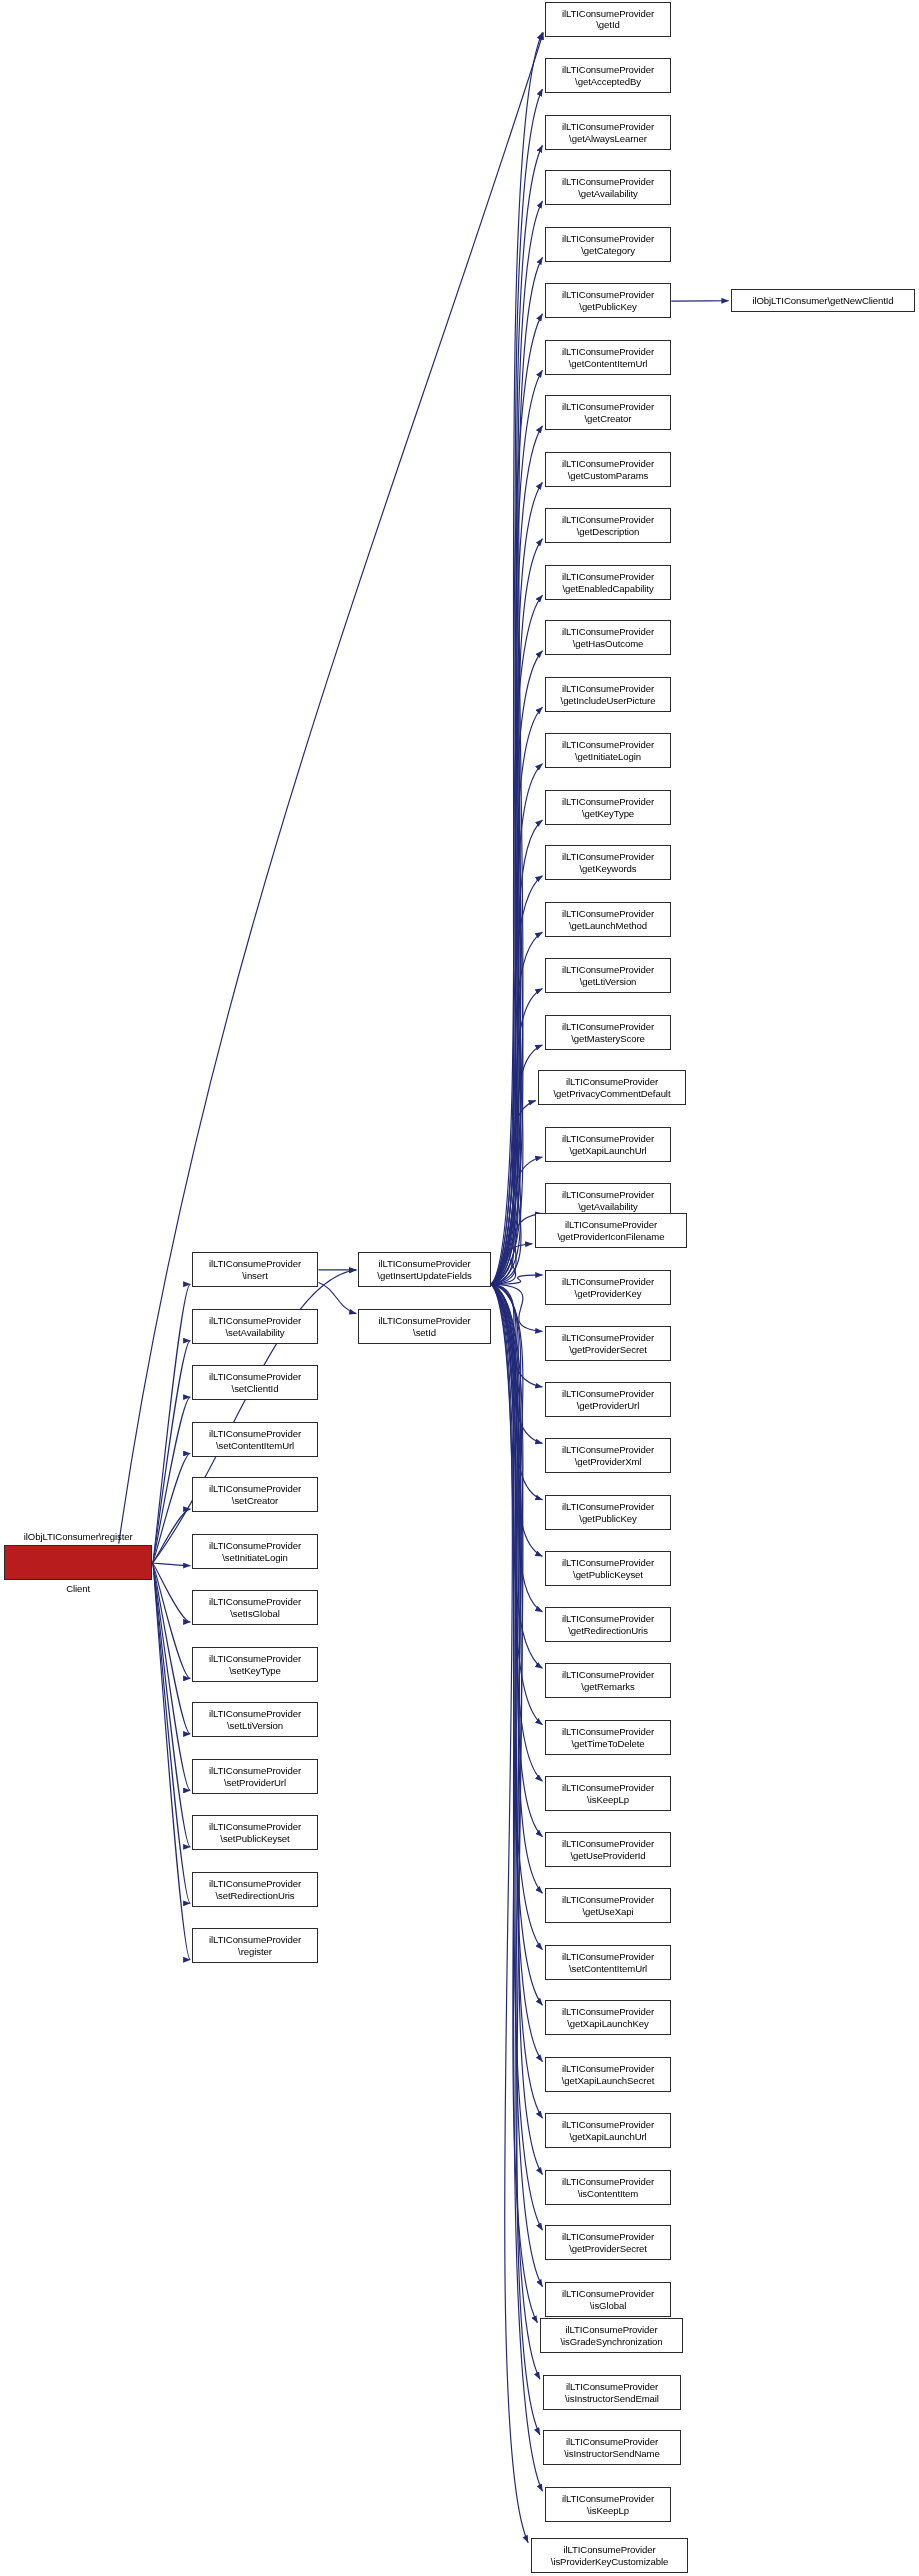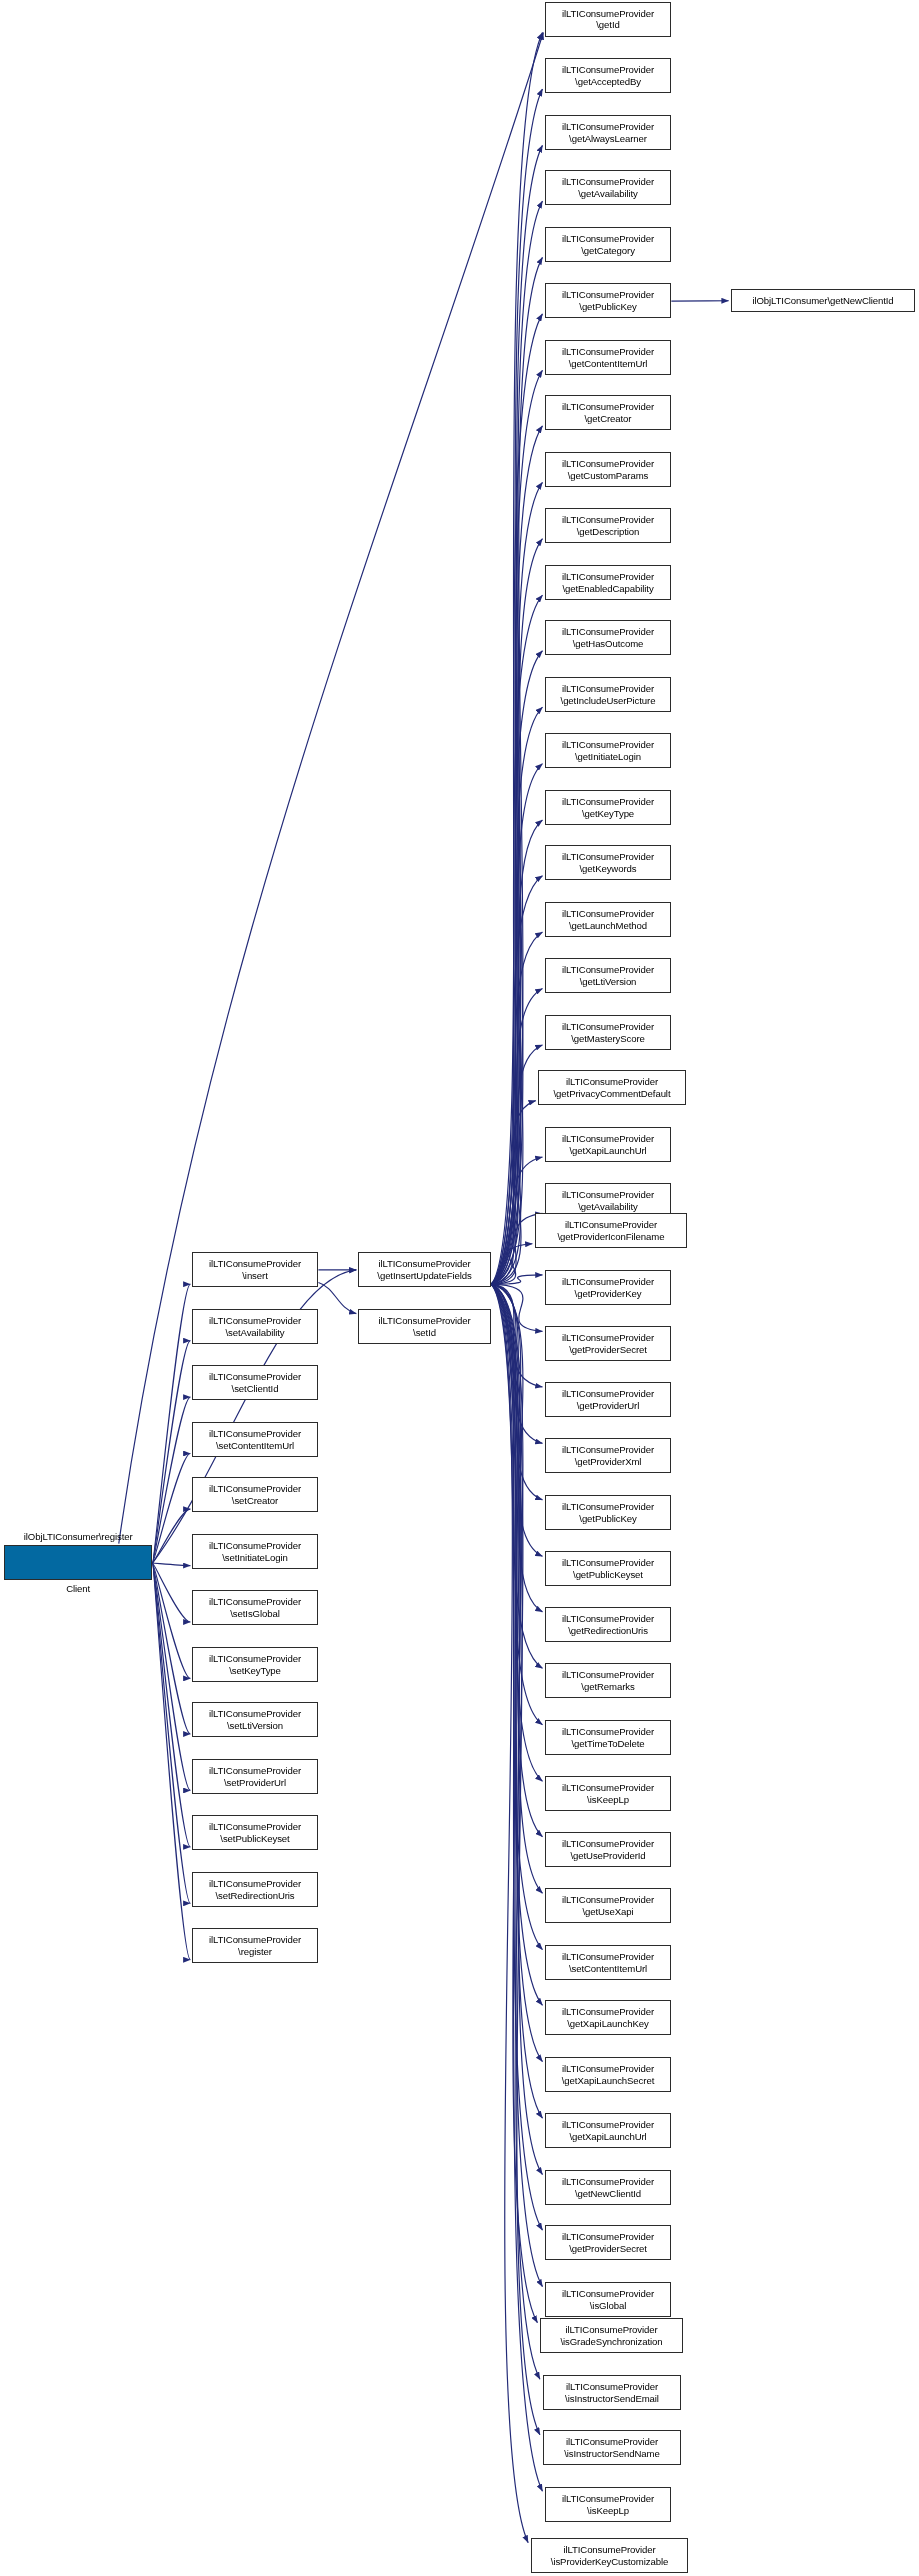--- a/index.html
+++ b/index.html
@@ -16,21 +16,21 @@
     line-height:11.5px;
     text-align:center;
     display:flex;
     flex-direction:column;
     align-items:center;
     justify-content:center;
     white-space:pre;
     letter-spacing:-0.1px;
   }
   .node.root{
-    background:#0369a1;
+    background:#b91c1c;
     border:0.8px solid #2b2b2b;
     gap:40px;
   }
   .node .ln{display:block;}
 </style>
 </head>
 <body>
 
 <div id="graph">
   <svg id="edges" viewBox="0 0 1091 3057" xmlns="http://www.w3.org/2000/svg">
@@ -155,21 +155,21 @@
     <div class="node" style="left: 545px; top: 1607px; width: 126px; height: 35px;"><span class="ln">ilLTIConsumeProvider</span><span class="ln">\getRedirectionUris</span></div>
     <div class="node" style="left: 545px; top: 1663px; width: 126px; height: 35px;"><span class="ln">ilLTIConsumeProvider</span><span class="ln">\getRemarks</span></div>
     <div class="node" style="left: 545px; top: 1720px; width: 126px; height: 35px;"><span class="ln">ilLTIConsumeProvider</span><span class="ln">\getTimeToDelete</span></div>
     <div class="node" style="left: 545px; top: 1776px; width: 126px; height: 35px;"><span class="ln">ilLTIConsumeProvider</span><span class="ln">\isKeepLp</span></div>
     <div class="node" style="left: 545px; top: 1832px; width: 126px; height: 35px;"><span class="ln">ilLTIConsumeProvider</span><span class="ln">\getUseProviderId</span></div>
     <div class="node" style="left: 545px; top: 1888px; width: 126px; height: 35px;"><span class="ln">ilLTIConsumeProvider</span><span class="ln">\getUseXapi</span></div>
     <div class="node" style="left: 545px; top: 1945px; width: 126px; height: 35px;"><span class="ln">ilLTIConsumeProvider</span><span class="ln">\setContentItemUrl</span></div>
     <div class="node" style="left: 545px; top: 2000px; width: 126px; height: 35px;"><span class="ln">ilLTIConsumeProvider</span><span class="ln">\getXapiLaunchKey</span></div>
     <div class="node" style="left: 545px; top: 2057px; width: 126px; height: 35px;"><span class="ln">ilLTIConsumeProvider</span><span class="ln">\getXapiLaunchSecret</span></div>
     <div class="node" style="left: 545px; top: 2113px; width: 126px; height: 35px;"><span class="ln">ilLTIConsumeProvider</span><span class="ln">\getXapiLaunchUrl</span></div>
-    <div class="node" style="left: 545px; top: 2170px; width: 126px; height: 35px;"><span class="ln">ilLTIConsumeProvider</span><span class="ln">\getNewClientId</span></div>
+    <div class="node" style="left: 545px; top: 2170px; width: 126px; height: 35px;"><span class="ln">ilLTIConsumeProvider</span><span class="ln">\isContentItem</span></div>
     <div class="node" style="left: 545px; top: 2225px; width: 126px; height: 35px;"><span class="ln">ilLTIConsumeProvider</span><span class="ln">\getProviderSecret</span></div>
     <div class="node" style="left: 545px; top: 2282px; width: 126px; height: 35px;"><span class="ln">ilLTIConsumeProvider</span><span class="ln">\isGlobal</span></div>
     <div class="node" style="left: 540px; top: 2318px; width: 143px; height: 35px;"><span class="ln">ilLTIConsumeProvider</span><span class="ln">\isGradeSynchronization</span></div>
     <div class="node" style="left: 543px; top: 2375px; width: 138px; height: 35px;"><span class="ln">ilLTIConsumeProvider</span><span class="ln">\isInstructorSendEmail</span></div>
     <div class="node" style="left: 543px; top: 2430px; width: 138px; height: 35px;"><span class="ln">ilLTIConsumeProvider</span><span class="ln">\isInstructorSendName</span></div>
     <div class="node" style="left: 545px; top: 2487px; width: 126px; height: 35px;"><span class="ln">ilLTIConsumeProvider</span><span class="ln">\isKeepLp</span></div>
     <div class="node" style="left: 531px; top: 2538px; width: 157px; height: 35px;"><span class="ln">ilLTIConsumeProvider</span><span class="ln">\isProviderKeyCustomizable</span></div>
     <div class="node" style="left: 731px; top: 289px; width: 184px; height: 23px;"><span class="ln">ilObjLTIConsumer\getNewClientId</span></div>
   </div>
 

